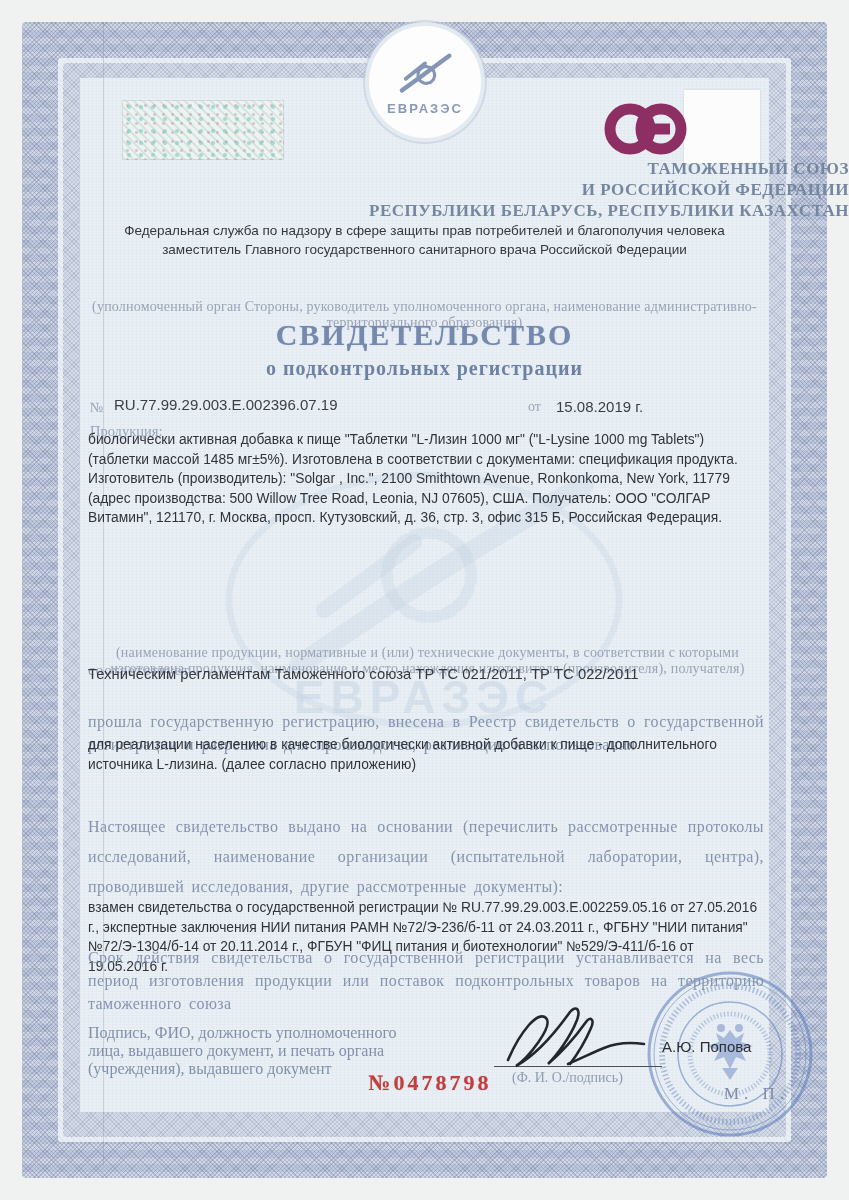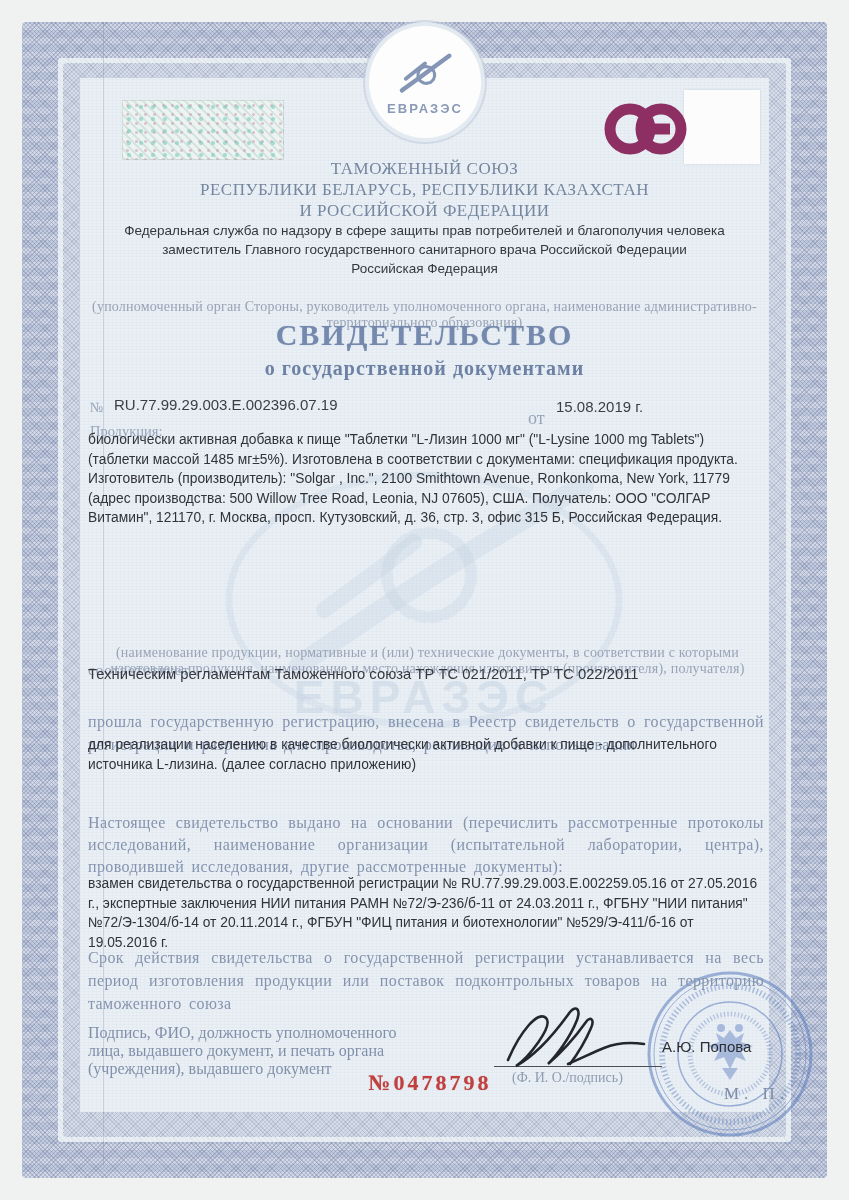--- a/index.html
+++ b/index.html
@@ -55,22 +55,22 @@
       radial-gradient(circle, rgba(110,200,185,.55) 1.5px, transparent 2.6px),
       radial-gradient(circle, rgba(195,125,150,.40) 1px, transparent 2px),
       repeating-linear-gradient(45deg, rgba(150,190,180,.28) 0 2px, transparent 2px 6px);
     background-size:12px 12px, 9px 9px, auto;
     border:1px solid rgba(170,190,185,.4);
   }
   .se-mark{position:absolute;left:604px;top:94px;z-index:4;}
   .white-rect{position:absolute;left:684px;top:90px;width:76px;height:74px;background:#fcfcfc;z-index:3;box-shadow:0 0 2px rgba(150,160,180,.4);}
   
   .hdr-union{
-    position:absolute;left:0;right:0;top:158px;text-align:center;z-index:6;
-    color:#75869f;font-weight:normal;font-size:17px;line-height:21px;letter-spacing:.5px;
+    position:absolute;left:0;right:0;top:158px;text-align:right;z-index:6;
+    color:#75869f;font-weight:bold;font-size:17px;line-height:21px;letter-spacing:.5px;
   }
   .hdr-authority{
     position:absolute;left:0;right:0;top:221px;text-align:center;z-index:6;
     font-family:"Liberation Sans","DejaVu Sans",sans-serif;
     color:#34383e;font-size:13.5px;line-height:19px;
   }
   .caption{
     position:absolute;text-align:center;color:#98a3b6;font-size:14px;letter-spacing:.2px;z-index:6;
   }
   .caption-authority{left:80px;right:80px;top:299px;}
@@ -81,21 +81,21 @@
   }
   .doc-subtitle{
     position:absolute;left:0;right:0;top:357px;text-align:center;z-index:6;
     color:#6d81a4;font-weight:bold;font-size:20px;letter-spacing:1px;
   }
   
   .num-row{position:absolute;left:88px;top:396px;width:674px;z-index:6;}
   .faint{color:#97a4ba;}
   .num-label{position:absolute;left:2px;top:4px;font-size:14px;}
   .num-value{position:absolute;left:26px;top:0;font-family:"Liberation Sans","DejaVu Sans",sans-serif;font-size:15px;color:#3a3e45;}
-  .date-label{position:absolute;left:440px;top:12px;font-size:18px;}
+  .date-label{position:absolute;left:440px;top:3px;font-size:14px;}
   .date-value{position:absolute;left:468px;top:2px;font-family:"Liberation Sans","DejaVu Sans",sans-serif;font-size:15px;color:#3a3e45;}
   
   .product-block{position:absolute;left:88px;top:430px;width:678px;z-index:6;}
   .product-label{position:absolute;left:2px;top:-7px;font-size:14.5px;z-index:1;font-family:Liberation Serif, serif;}
   .product-text{
     position:relative;z-index:2;
     font-family:"Liberation Sans","DejaVu Sans",sans-serif;
     font-size:13.8px;line-height:19.5px;color:#303339;text-align:left;
   }
   
@@ -115,21 +115,21 @@
     color:#8493ae;font-size:16px;line-height:23px;text-align:justify;
     letter-spacing:.4px;word-spacing:3px;
   }
   .filled{
     font-family:"Liberation Sans","DejaVu Sans",sans-serif;
     font-size:13.8px;line-height:19.5px;color:#303339;
   }
   .reg-block{position:absolute;left:88px;top:710px;width:676px;z-index:6;}
   .reg-filled{position:relative;margin-top:-21px;z-index:2;}
   .basis-block{position:absolute;left:88px;top:812px;width:676px;z-index:6;}
-  .basis-tpl{line-height:22px;}
+  .basis-tpl{line-height:30px;}
   .basis-filled{position:relative;margin-top:-4px;z-index:2;}
   .validity-block{position:absolute;left:88px;top:946px;width:676px;z-index:6;}
   
   .sig-caption{
     position:absolute;left:88px;top:1024px;width:310px;z-index:6;
     color:#8190aa;font-size:16px;line-height:18px;
   }
   .stamp{position:absolute;left:622px;top:968px;z-index:2;}
   .signature-svg{position:absolute;left:498px;top:1002px;z-index:7;}
   .sig-name{position:absolute;left:662px;top:1038px;z-index:7;font-family:"Liberation Sans","DejaVu Sans",sans-serif;font-size:15px;color:#2b2e33;}
@@ -174,32 +174,31 @@
         <circle cx="26" cy="35" r="20"></circle>
         <circle cx="57" cy="35" r="20"></circle>
         <line x1="44" y1="35" x2="66" y2="35"></line>
       </g>
     </svg>
   </div>
   <div class="white-rect"></div>
 
   <div class="hdr-union">
     <div>ТАМОЖЕННЫЙ СОЮЗ</div>
+    <div>И РОССИЙСКОЙ ФЕДЕРАЦИИ</div>
     <div>РЕСПУБЛИКИ БЕЛАРУСЬ, РЕСПУБЛИКИ КАЗАХСТАН</div>
-    <div>И РОССИЙСКОЙ ФЕДЕРАЦИИ</div>
   </div>
   <div class="hdr-authority">
     <div>Федеральная служба по надзору в сфере защиты прав потребителей и благополучия человека</div>
     <div>заместитель Главного государственного санитарного врача Российской Федерации</div>
-    <div>Российская Федерация</div>
   </div>
   <div class="caption caption-authority">(уполномоченный орган Стороны, руководитель уполномоченного органа, наименование административно-территориального образования)</div>
 
   <div class="doc-title">СВИДЕТЕЛЬСТВО</div>
-  <div class="doc-subtitle">о государственной документами</div>
+  <div class="doc-subtitle">о подконтрольных регистрации</div>
 
   <div class="num-row">
     <span class="num-label faint">№</span>
     <span class="num-value">RU.77.99.29.003.Е.002396.07.19</span>
     <span class="date-label faint">от</span>
     <span class="date-value">15.08.2019 г.</span>
   </div>
 
   <div class="product-block">
     <span class="product-label faint">Продукция:</span>

